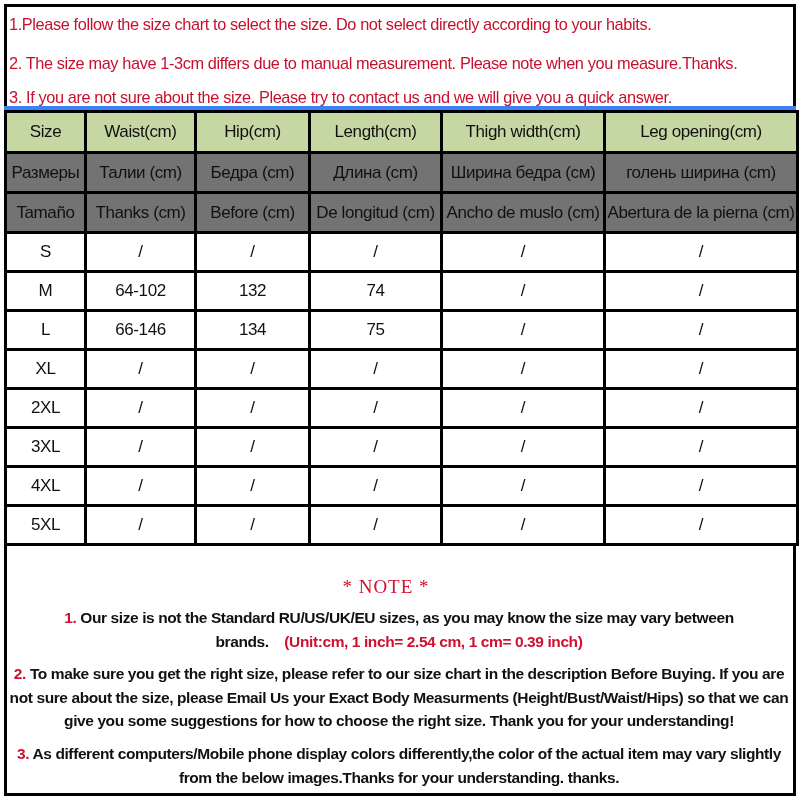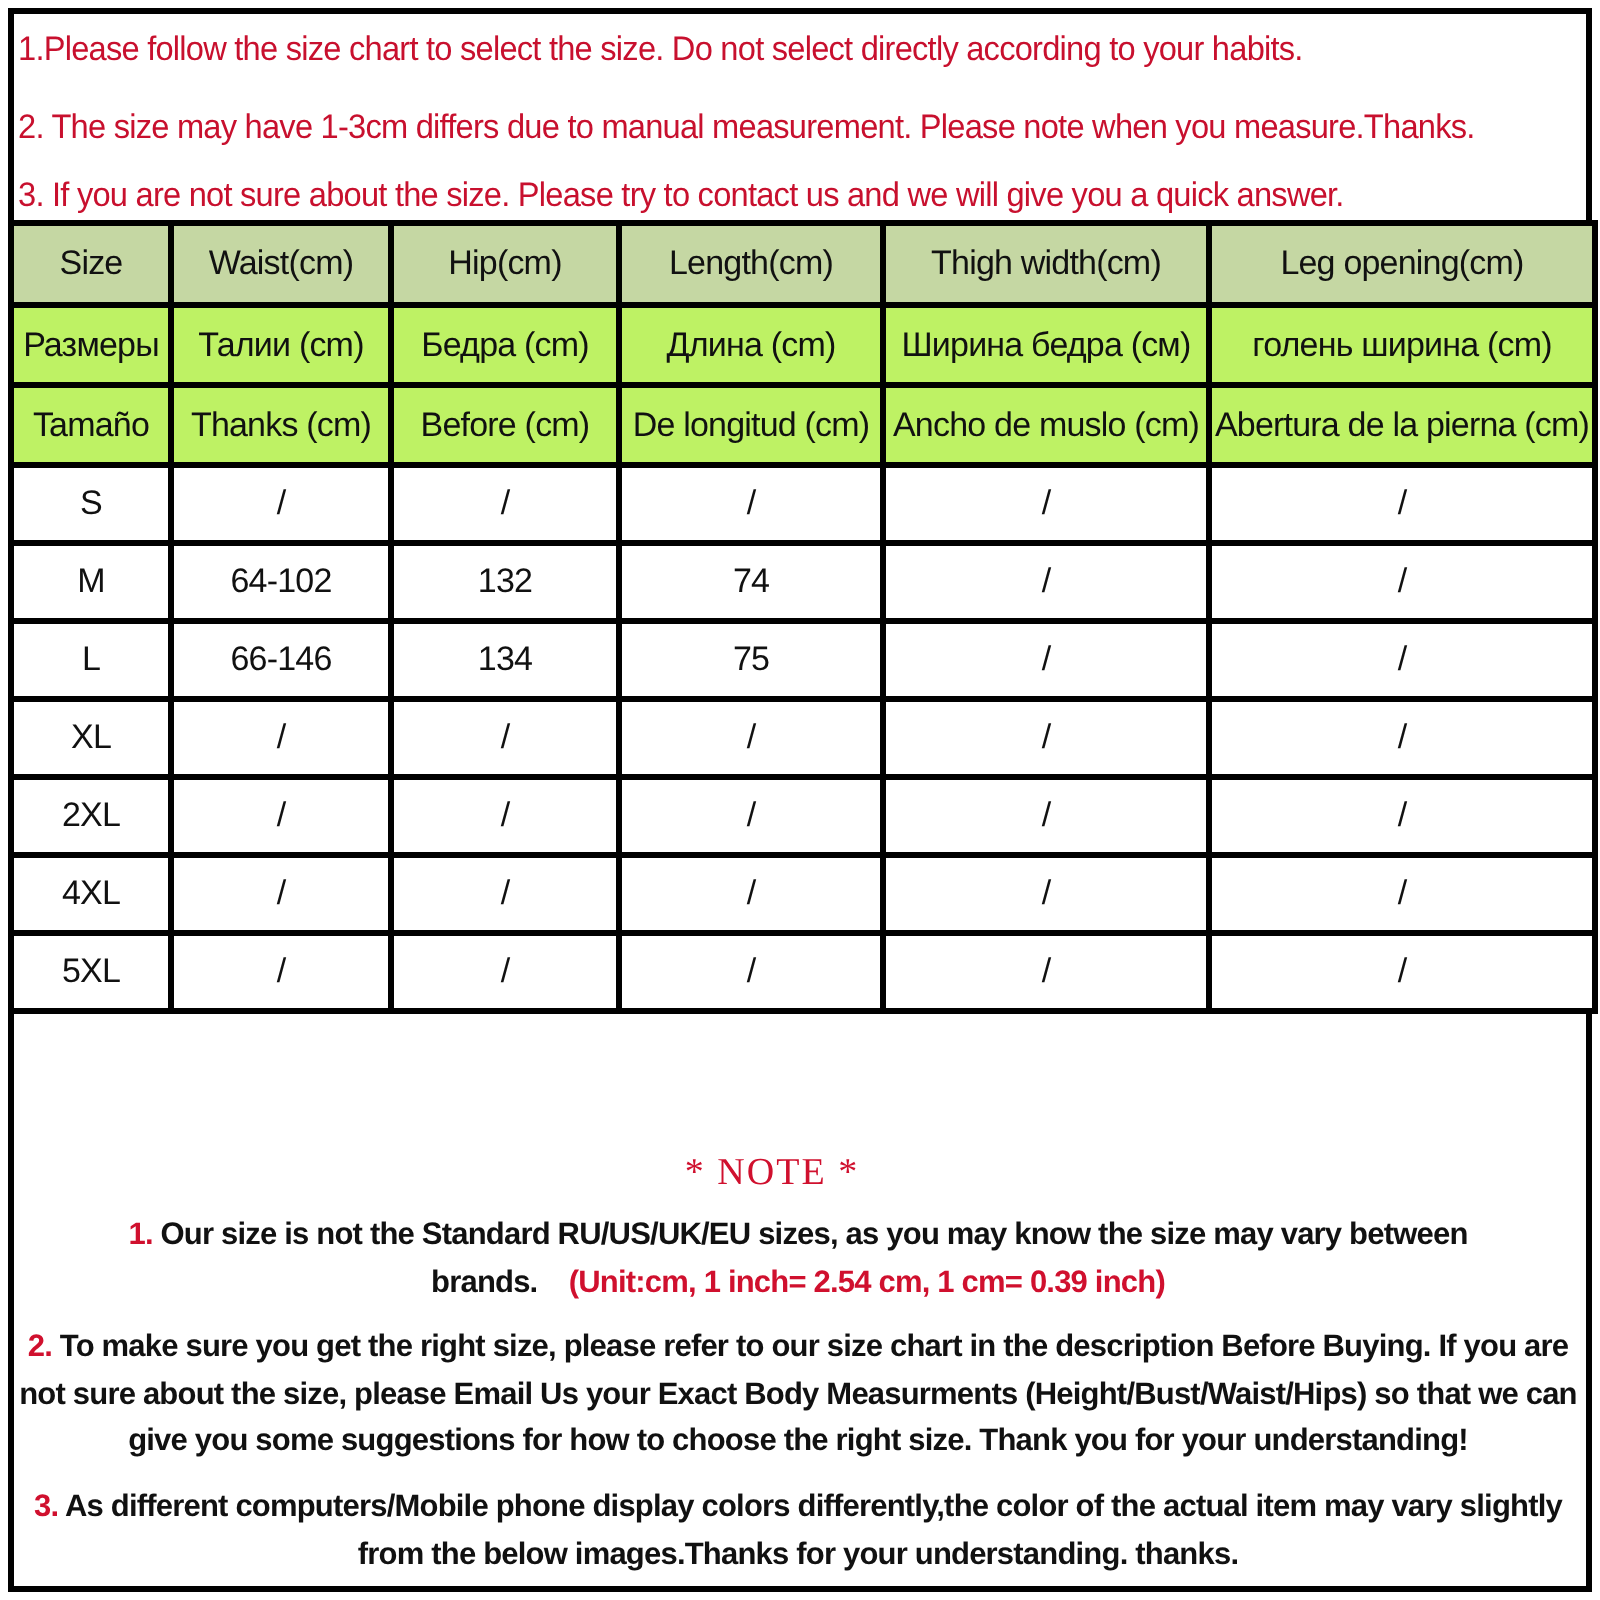--- a/index.html
+++ b/index.html
@@ -6,37 +6,37 @@
   body {
     width: 800px; height: 800px; background: #ffffff; position: relative; overflow: hidden;
     font-family: "Liberation Sans", sans-serif;
   }
   .frame {
     position: absolute; left: 4px; top: 4px; width: 792px; height: 792px;
     box-sizing: border-box; border: 3px solid #000; background: #fff;
   }
   .intro {
     position: absolute; left: 4px; top: 4px; width: 792px; height: 108px;
-    box-sizing: border-box; border-bottom: 1px solid #3b82f6;
+    box-sizing: border-box; border-bottom: 6px solid #3b82f6;
   }
   .intro-line {
     position: absolute; left: 5px; color: #c8102e; font-size: 17px;
     letter-spacing: -0.4px; white-space: nowrap; transform: scaleX(0.96); transform-origin: left center;
   }
   table.size-table {
     position: absolute; left: 4px; top: 110px; width: 792px;
     border-collapse: collapse; table-layout: fixed;
   }
   table.size-table td {
     border: 3px solid #000; text-align: center; vertical-align: middle;
     font-size: 17px; color: #111; padding: 0; white-space: nowrap; overflow: hidden;
     letter-spacing: -0.4px;
   }
   tr.hdr td { background: #c5d7a3; height: 38px; }
-  tr.lang td { height: 37px; background: #bef264; }
+  tr.lang td { height: 37px; background: #737373; }
   tr.data td { height: 36px; background: #fff; }
   .note {
     position: absolute; left: 4px; top: 570px; width: 764px; height: 226px;
     box-sizing: border-box;
   }
   .note-title {
     position: absolute; top: 6px; left: 0; width: 100%; text-align: center;
     font-family: "Liberation Serif", serif; color: #d0102e; font-size: 19px; letter-spacing: 1px;
   }
   .note-para {
@@ -125,20 +125,28 @@
     </tr>
     <tr class="data">
       <td>2XL</td>
       <td>/</td>
       <td>/</td>
       <td>/</td>
       <td>/</td>
       <td>/</td>
     </tr>
     <tr class="data">
+      <td>3XL</td>
+      <td>/</td>
+      <td>/</td>
+      <td>/</td>
+      <td>/</td>
+      <td>/</td>
+    </tr>
+    <tr class="data">
       <td>4XL</td>
       <td>/</td>
       <td>/</td>
       <td>/</td>
       <td>/</td>
       <td>/</td>
     </tr>
     <tr class="data">
       <td>5XL</td>
       <td>/</td>

